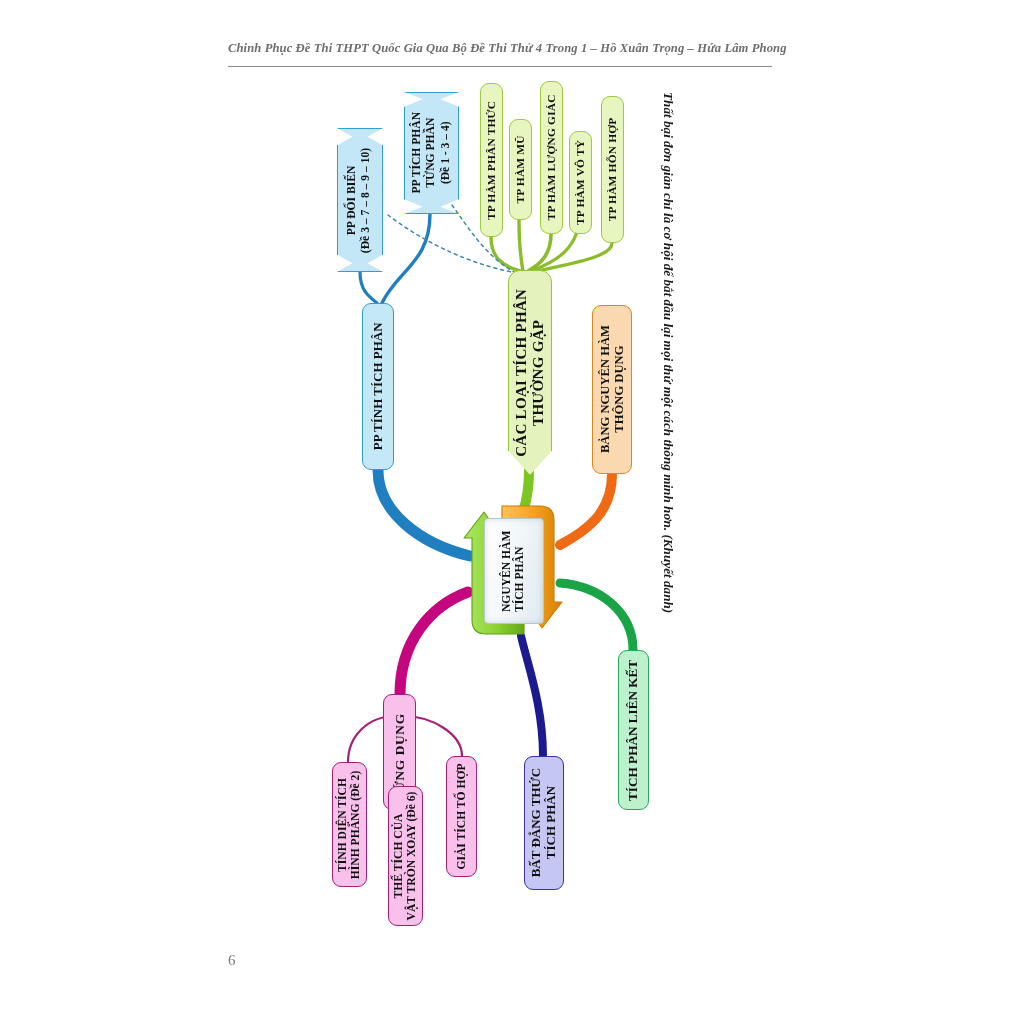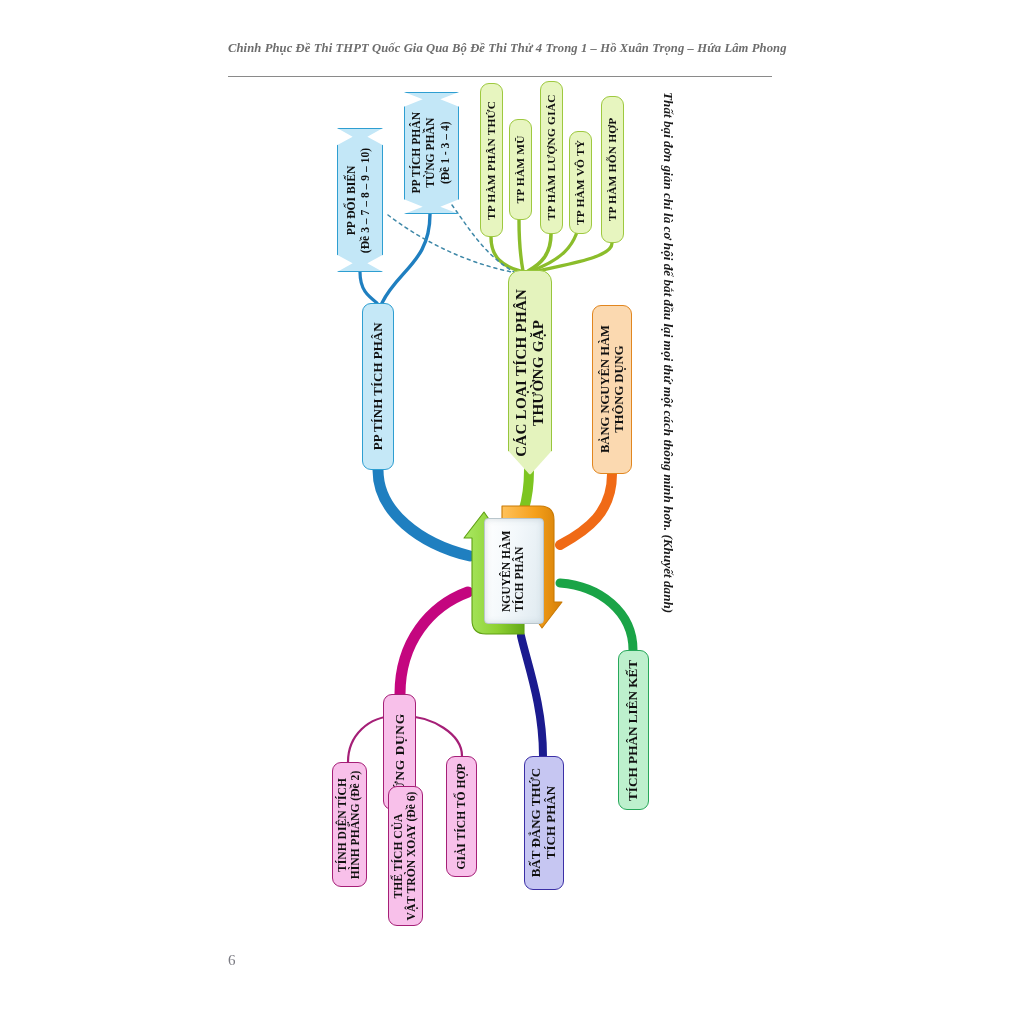--- a/index.html
+++ b/index.html
@@ -16,21 +16,21 @@
     width:1024px;height:1024px;
     background:#fff;
   }
 
   
   #header{
     position:absolute;
     left:228px; top:38px; width:544px;
     text-align:center;
     border-bottom:1.2px solid #8a8a8a;
-    padding-bottom:20px;
+    padding-bottom:10px;
   }
   #header .htext{
     font-family:"Liberation Serif", serif;
     font-style:italic;
     font-weight:bold;
     font-size:12.6px;
     color:#6d6d6d;
     letter-spacing:.1px;
     white-space:nowrap;
   }

